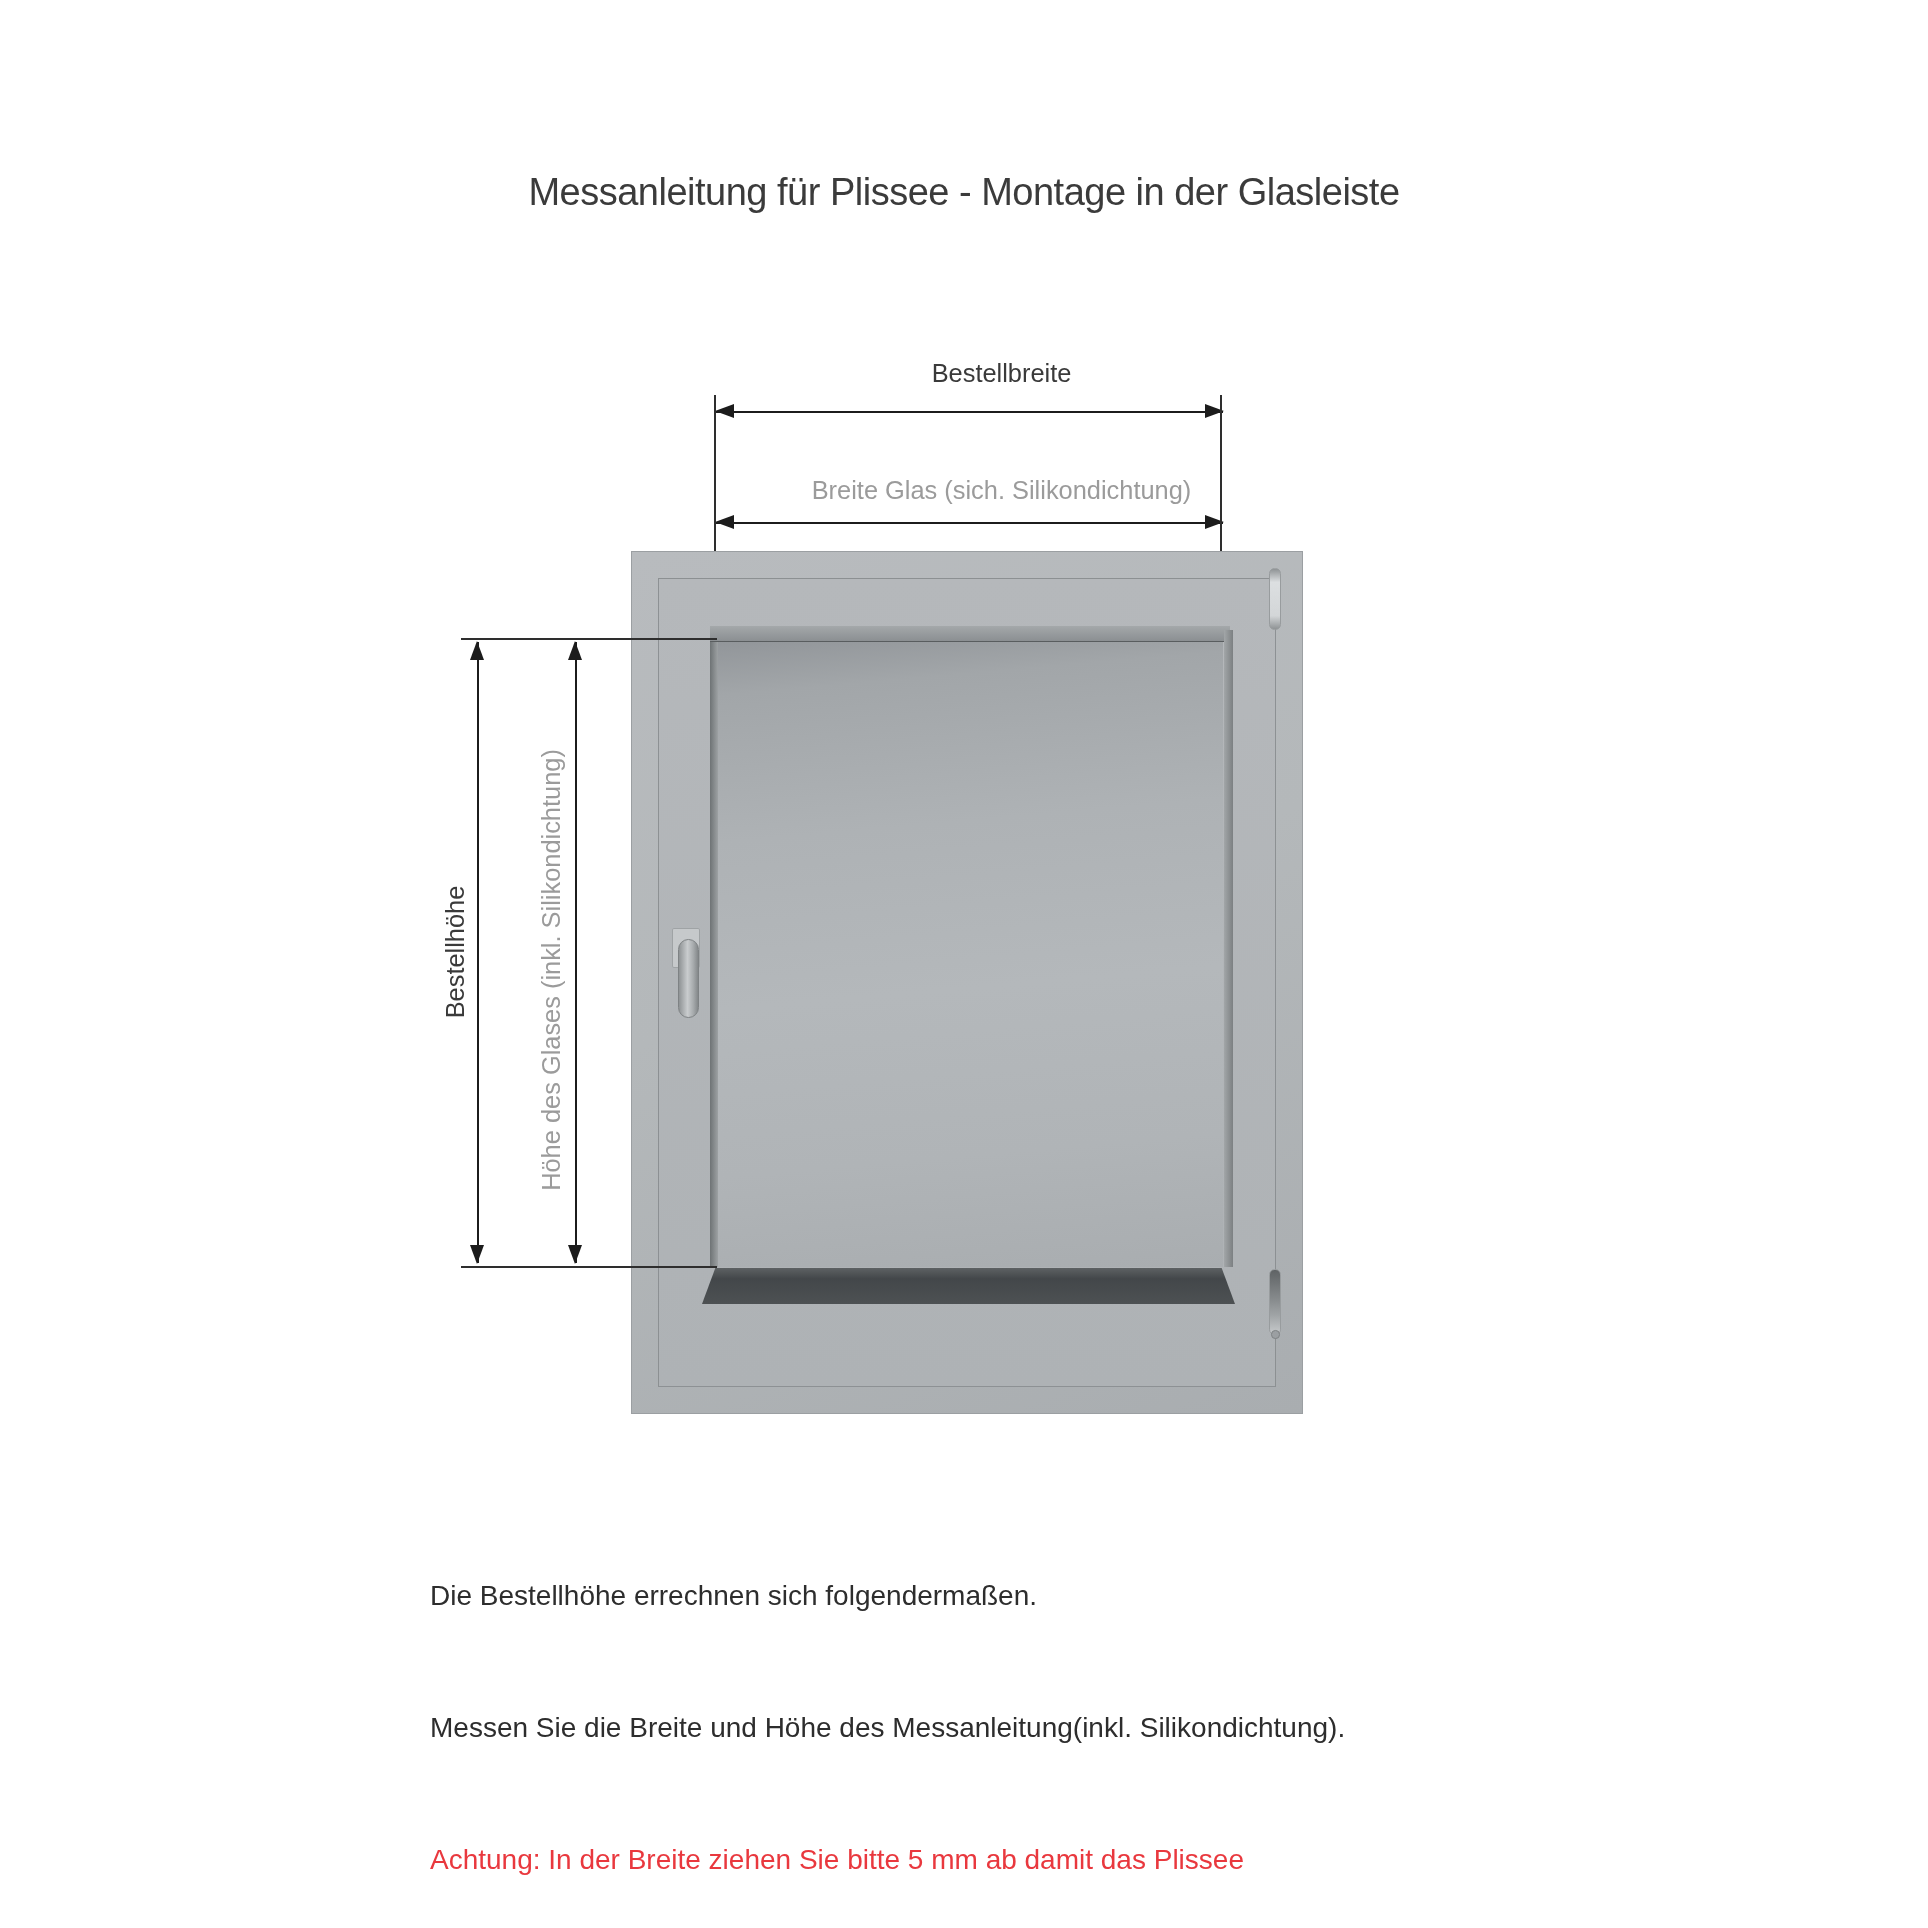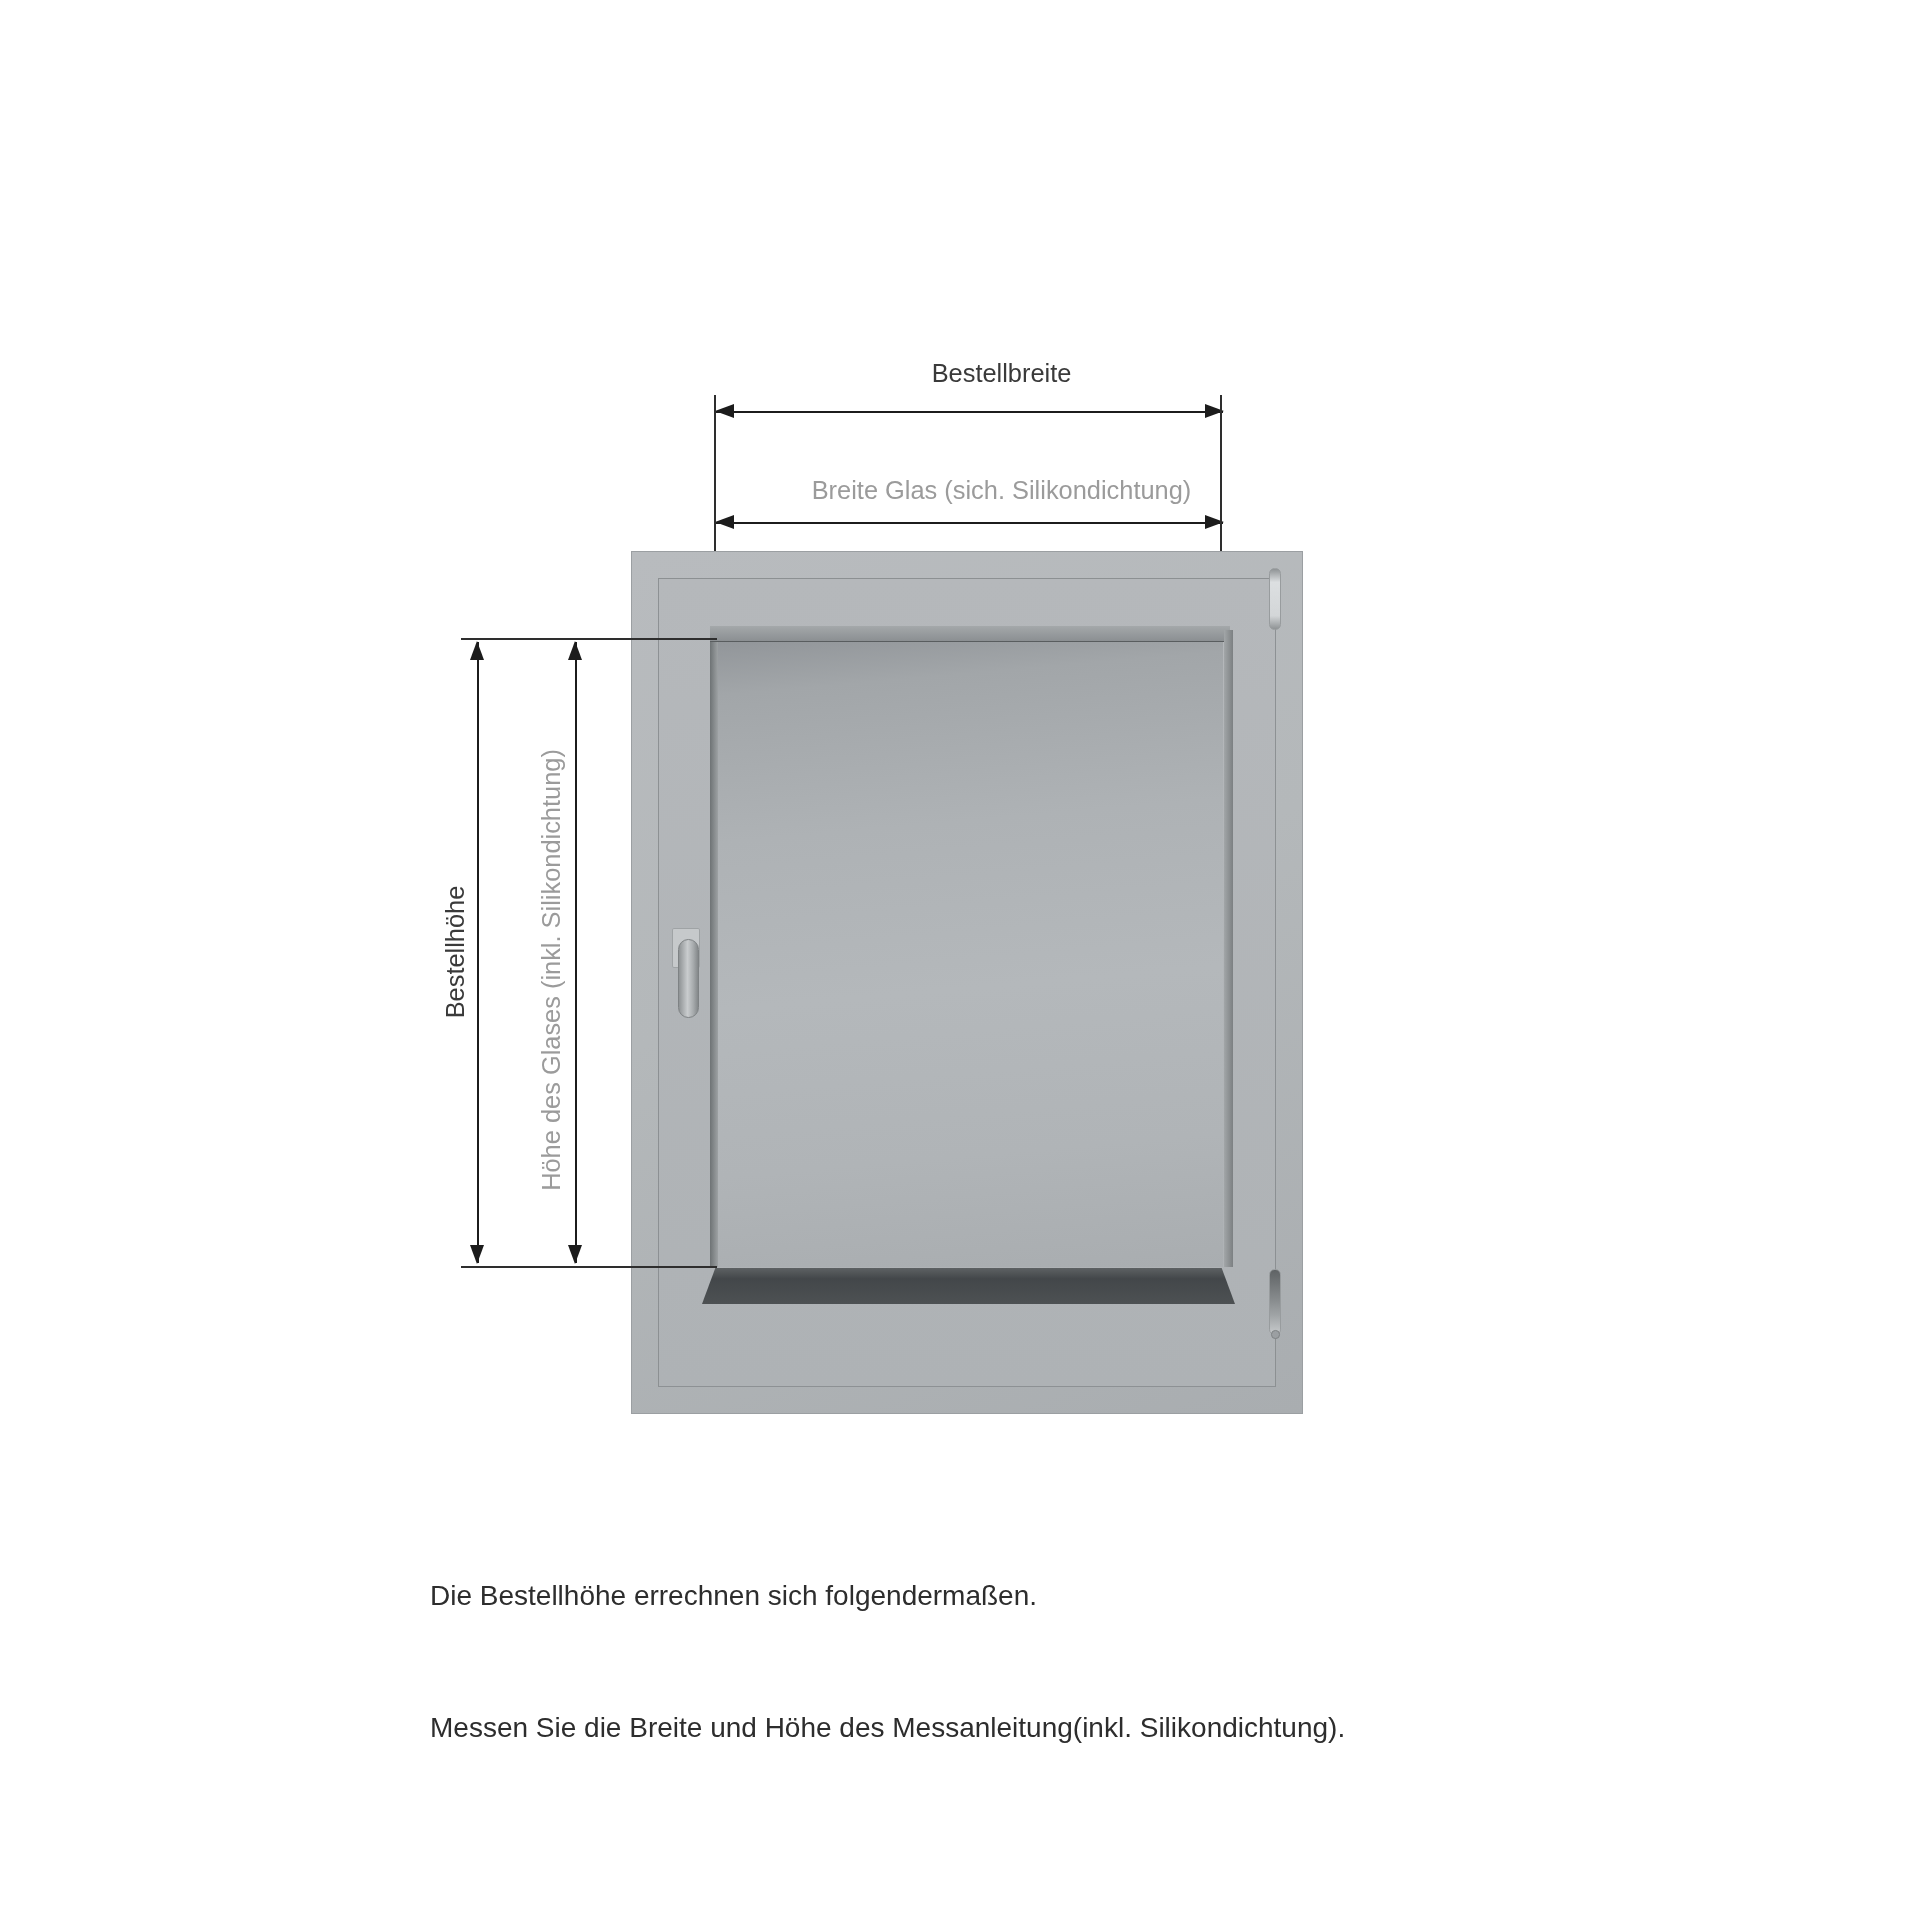--- a/index.html
+++ b/index.html
@@ -80,20 +80,21 @@
     background:#9b9fa2;border:0.9px solid #7e8284;box-sizing:border-box;}
   
   .text-block{position:absolute;left:430px;top:1486px;font-size:28px;line-height:44px;white-space:pre;}
   .warn{color:var(--warning_red,#e9383e);}
 </style>
 </head>
 <body>
 
 <div id="canvas">
 
+  <div class="page-title">Messanleitung für Plissee - Montage in der Glasleiste</div>
 
   <div class="dim-label dim-dark lbl-center" style="top:359px;">Bestellbreite</div>
   <div class="arrow-h" style="left:716px;top:411px;width:507px;"></div>
 
   <div class="dim-label dim-gray lbl-center" style="top:476px;">Breite Glas (sich. Silikondichtung)</div>
   <div class="arrow-h" style="left:716px;top:522px;width:507px;"></div>
 
   <div class="ext-line" style="left:714px;top:395px;width:1.9px;height:255px;"></div>
   <div class="ext-line" style="left:1220px;top:395px;width:1.9px;height:255px;"></div>
 
@@ -116,20 +117,21 @@
 
   <div class="arrow-v" style="left:477px;top:642px;height:621px;"></div>
   <div class="arrow-v" style="left:575px;top:642px;height:621px;"></div>
 
   <div class="dim-label dim-dark rot" style="left:455px;top:952px;">Bestellhöhe</div>
   <div class="dim-label dim-gray rot" style="left:551px;top:970px;">Höhe des Glases (inkl. Silikondichtung)</div>
 
   <div class="text-block">
     <div>Die Bestellhöhe errechnen sich folgendermaßen.</div>
     <div>Messen Sie die Breite und Höhe des Messanleitung(inkl. Silikondichtung).</div>
+    <div class="warn">Achtung: In der Breite ziehen Sie bitte 5 mm ab damit das Plissee</div>
     
     
     
     
   </div>
 
 </div>
 
 
 </body></html>

